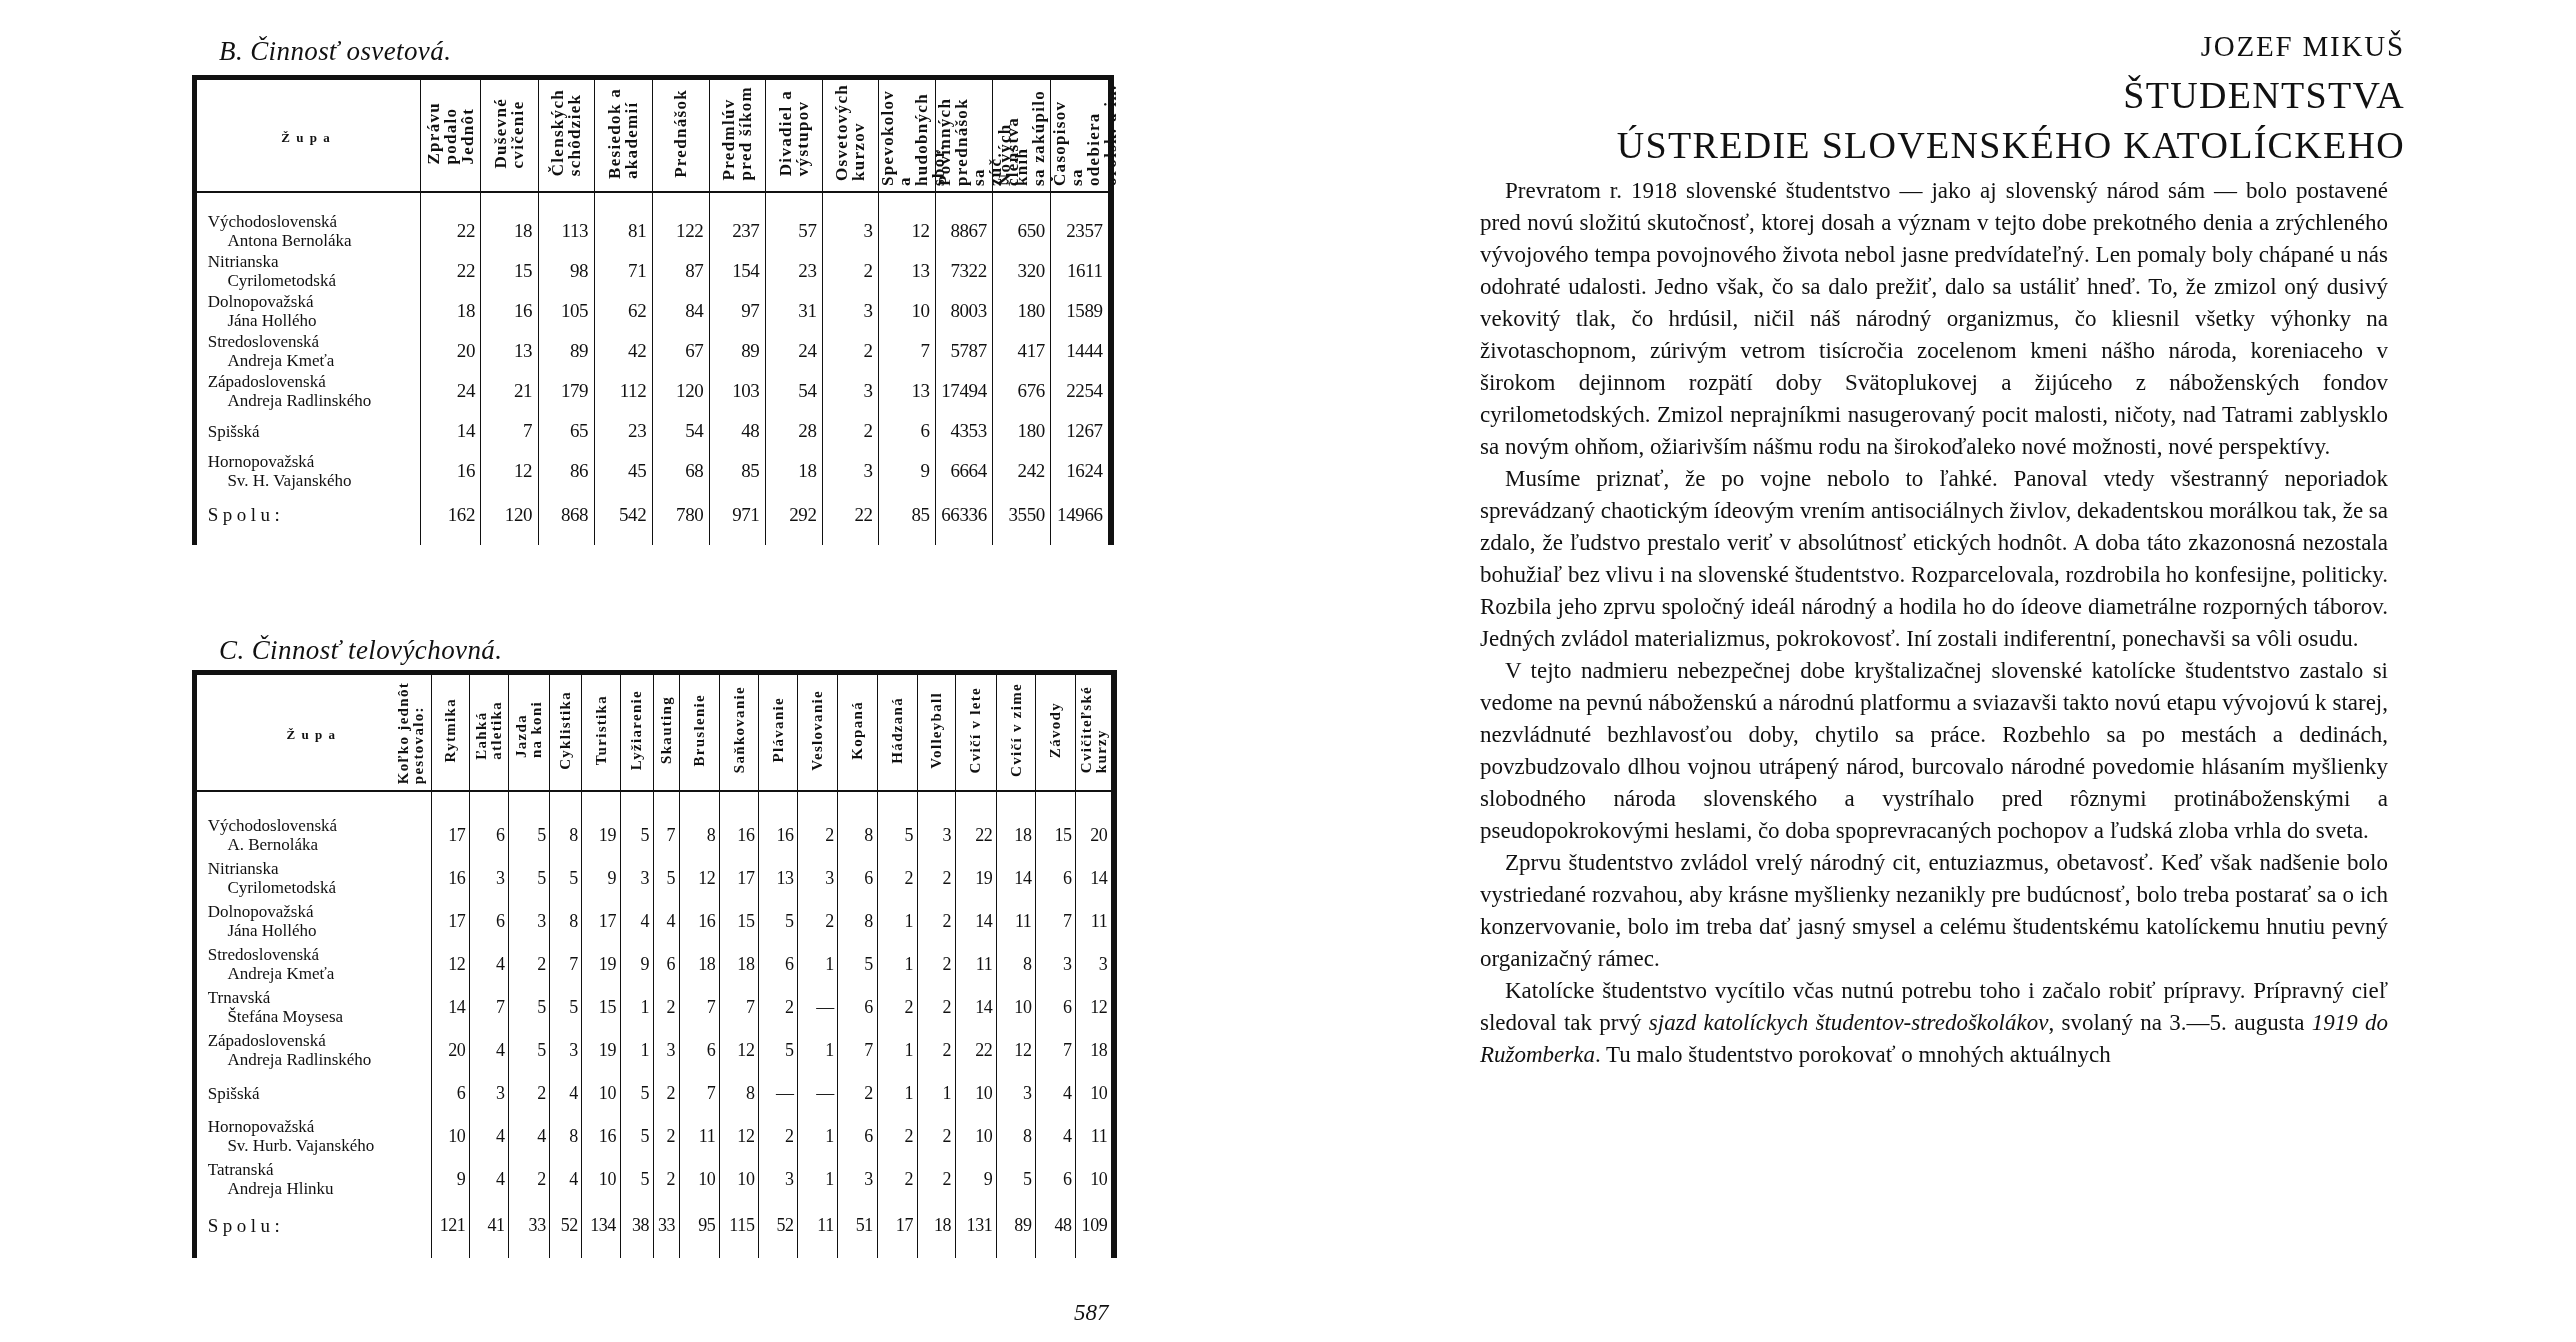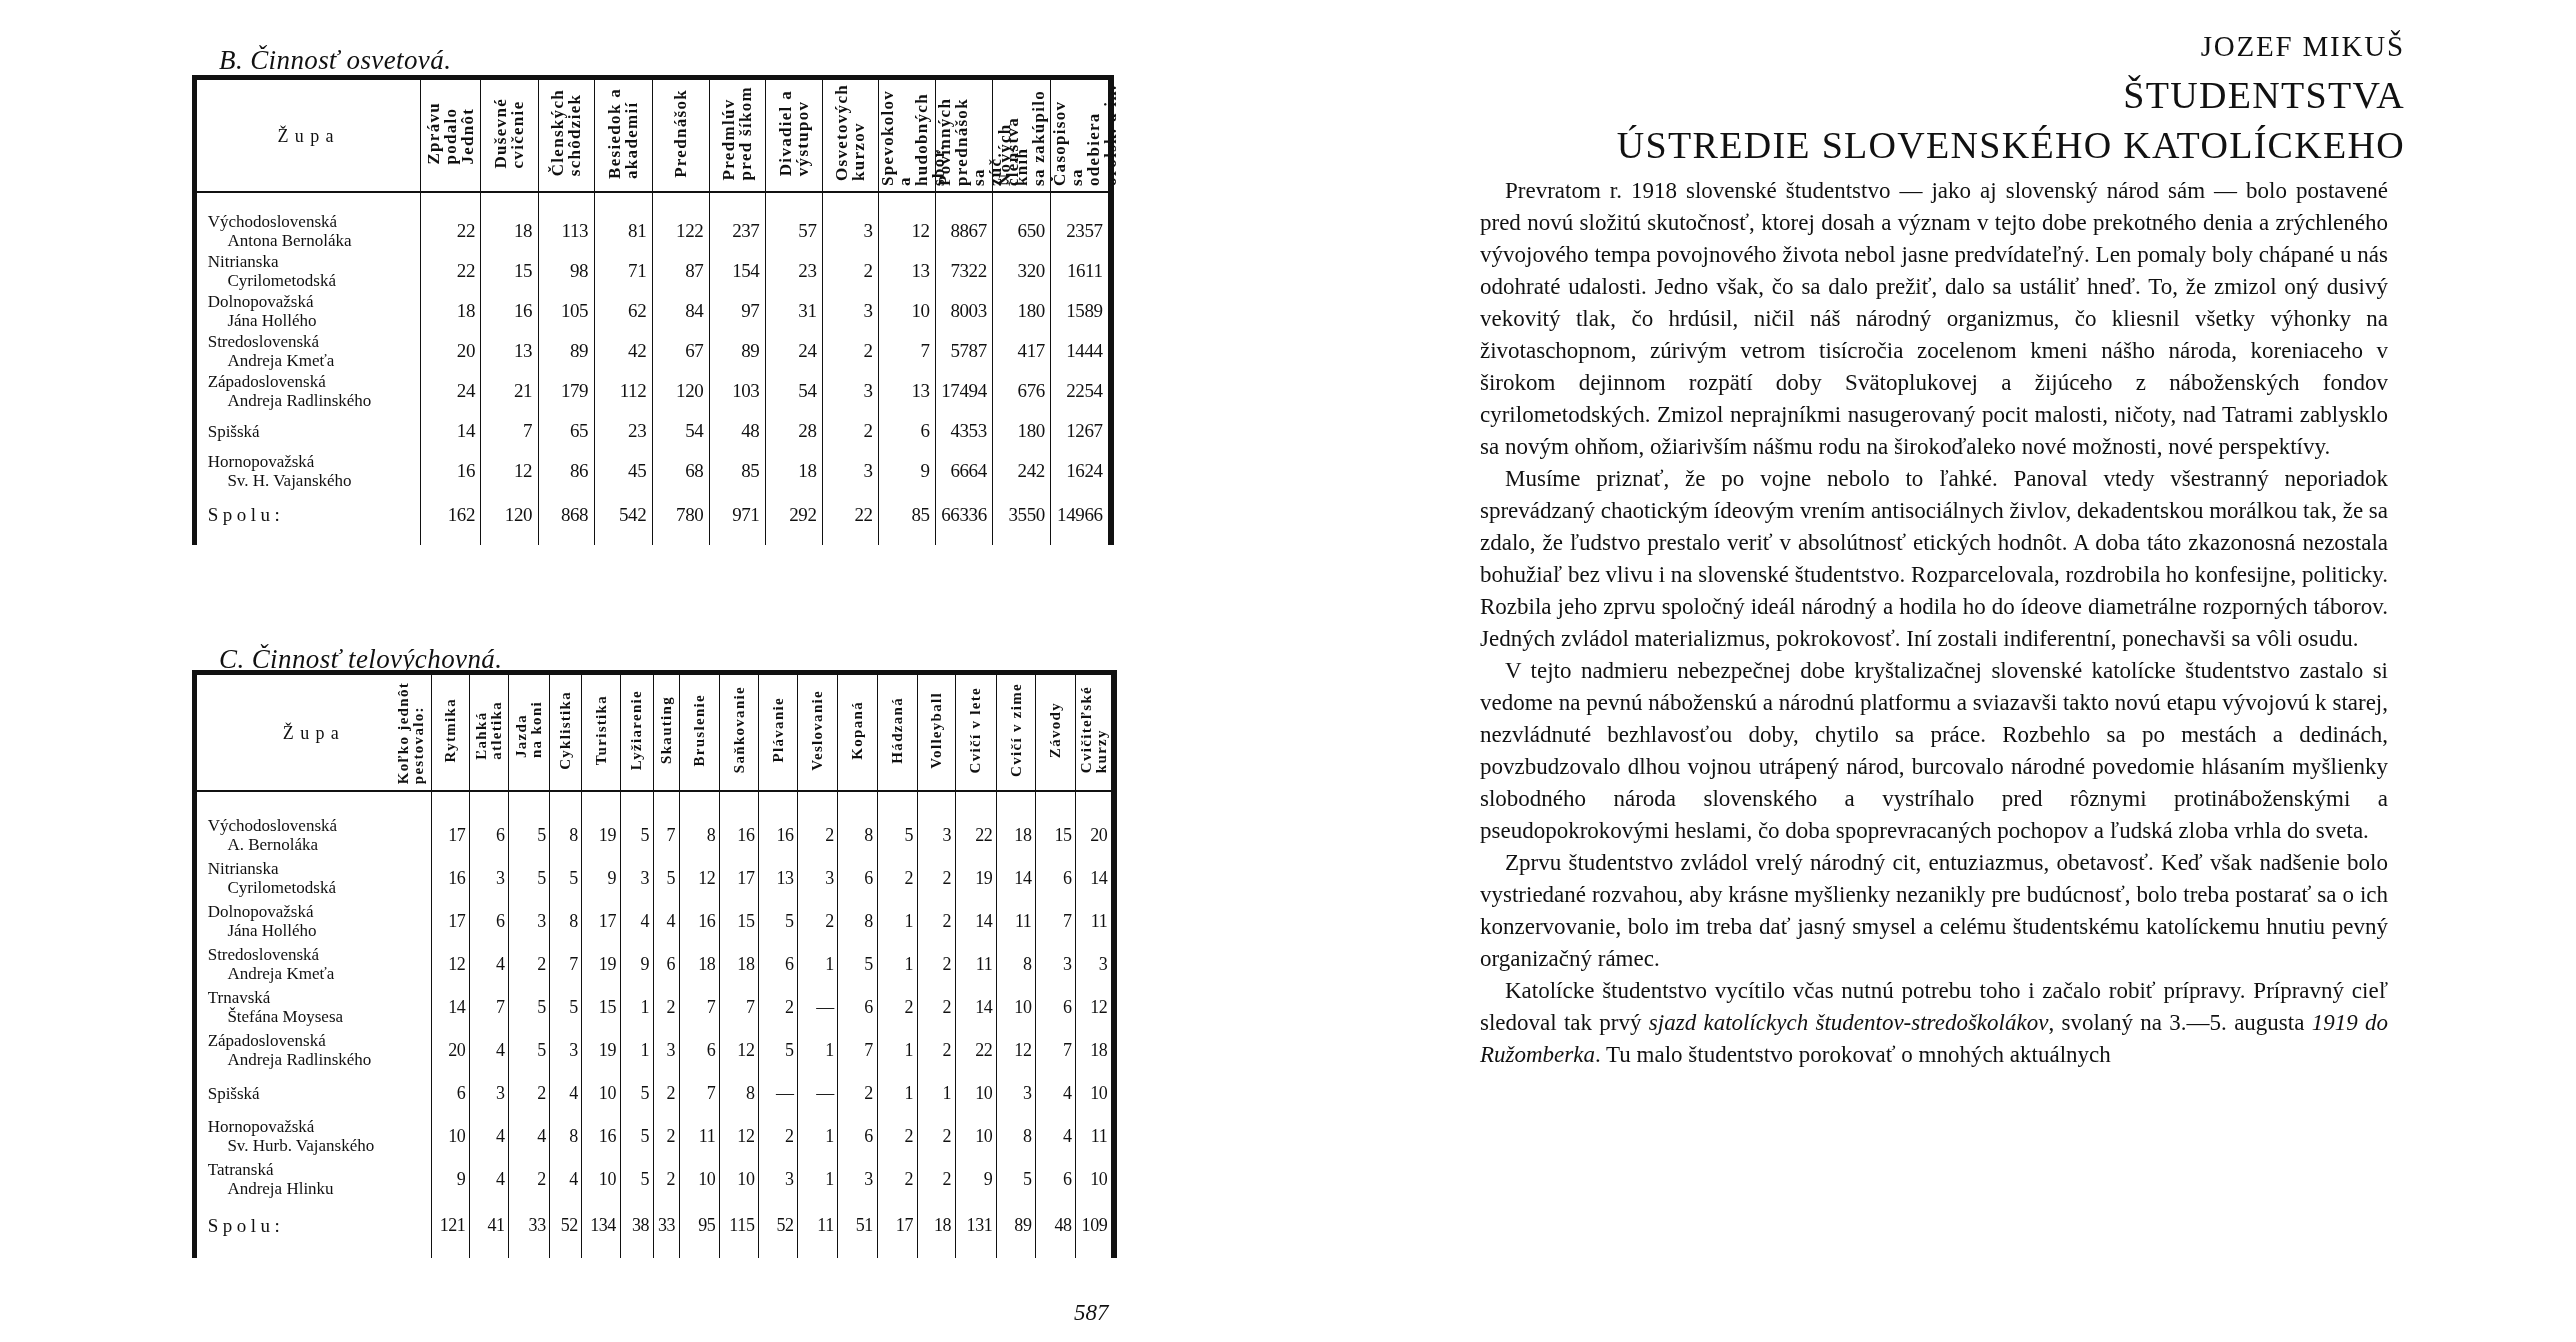--- a/index.html
+++ b/index.html
@@ -1,33 +1,33 @@
 <!DOCTYPE html>
 <html style="font-size:14.3px"><head>
 <meta charset="utf-8">
 <style>
   html, body { margin:0; padding:0; background:#ffffff; }
   body { width:2576px; height:1343px; position:relative; overflow:hidden; color:#111; font-family:"Liberation Serif","DejaVu Serif",serif; }
   .page-left { position:absolute; left:0; top:0; width:1288px; height:1343px; }
   .page-right { position:absolute; left:1287px; top:0; width:1288px; height:1229px; }
 
-  .section-title { position:absolute; font-style:italic; font-size:27px; letter-spacing:0.4px;margin-top:9px; }
+  .section-title { position:absolute; font-style:italic; font-size:27px; letter-spacing:0.4px; }
   #title-b { left:219px; top:36px; }
   #title-c { left:219px; top:635px; }
 
   table.stat { position:absolute; border-collapse:collapse; table-layout:fixed; border:5.4px solid #111; border-bottom:none; border-right-width:6.3px; }
   table.stat th, table.stat td { border-left:1.3px solid #111; padding:0; text-align:center; font-size:19px; }
   table.stat th:first-child, table.stat td:first-child { border-left:none; }
   table.stat thead tr { border-bottom:2.7px solid #111; }
   table.stat td.num { text-align:right; padding-right:5.4px; font-size:19px; letter-spacing:-0.4px; }
   table.stat td.zupa { text-align:left; padding-left:10.7px; font-size:17px; line-height:19px; white-space:nowrap; }
   table.stat td.zupa .sub { display:block; padding-left:19.7px; }
   table.stat tr.total td.zupa { letter-spacing:4.5px; font-size:19px; }
   .vhead { writing-mode:vertical-rl; transform:rotate(180deg); font-family:"Liberation Serif","DejaVu Serif",serif; font-weight:bold; font-size:17px; line-height:17px; letter-spacing:1.3px; white-space:pre-line; text-align:left; margin:0 auto; display:inline-block; }
-  .zupa-head { font-size:18px; letter-spacing:6.3px; font-weight:normal; }
+  .zupa-head { font-size:13px; letter-spacing:6.3px; font-weight:bold; }
 
   
   #table-b { left:192px; top:75px; width:922px; }
   #table-b thead th { height:106px; }
   #table-b tbody td { height:40px; }
   #table-b tbody tr:first-child td { padding-top:18px; }
   #table-b tr.total td { height:47px; padding-bottom:7.2px; }
 
   
   #table-c { left:192px; top:670px; width:925px; }

